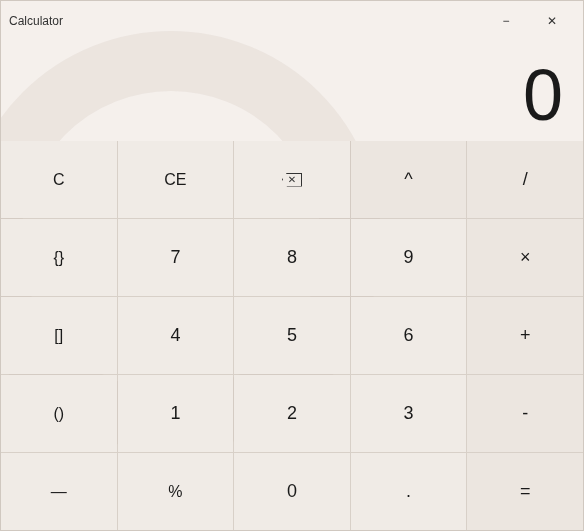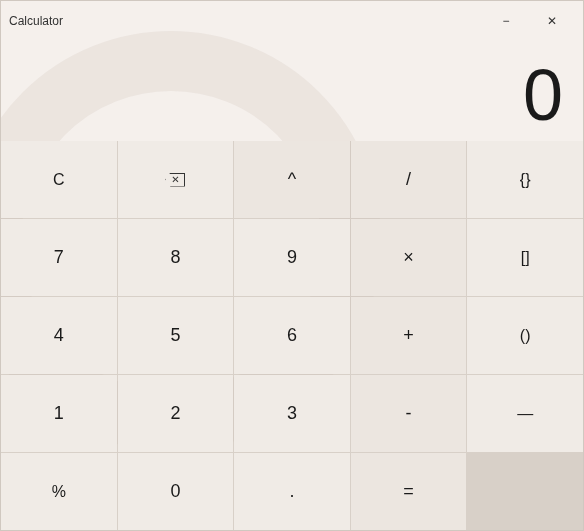--- a/index.html
+++ b/index.html
@@ -155,20 +155,21 @@
       <button class="title-btn close">✕</button>
     </div>
   </div>
 
   <div class="display-area">
     <span class="display-value">0</span>
   </div>
 
   <div class="buttons-grid" id="buttons-container">
   <button class="btn btn-special">C</button>
+      <button class="btn btn-special">CE</button>
       <button class="btn">
         <div class="backspace-shape">
           <span class="backspace-x">✕</span>
         </div>
       </button>
       <button class="btn btn-operator">^</button>
       <button class="btn btn-operator">/</button>
       <button class="btn btn-special">{}</button>
       <button class="btn">7</button>
       <button class="btn">8</button>

